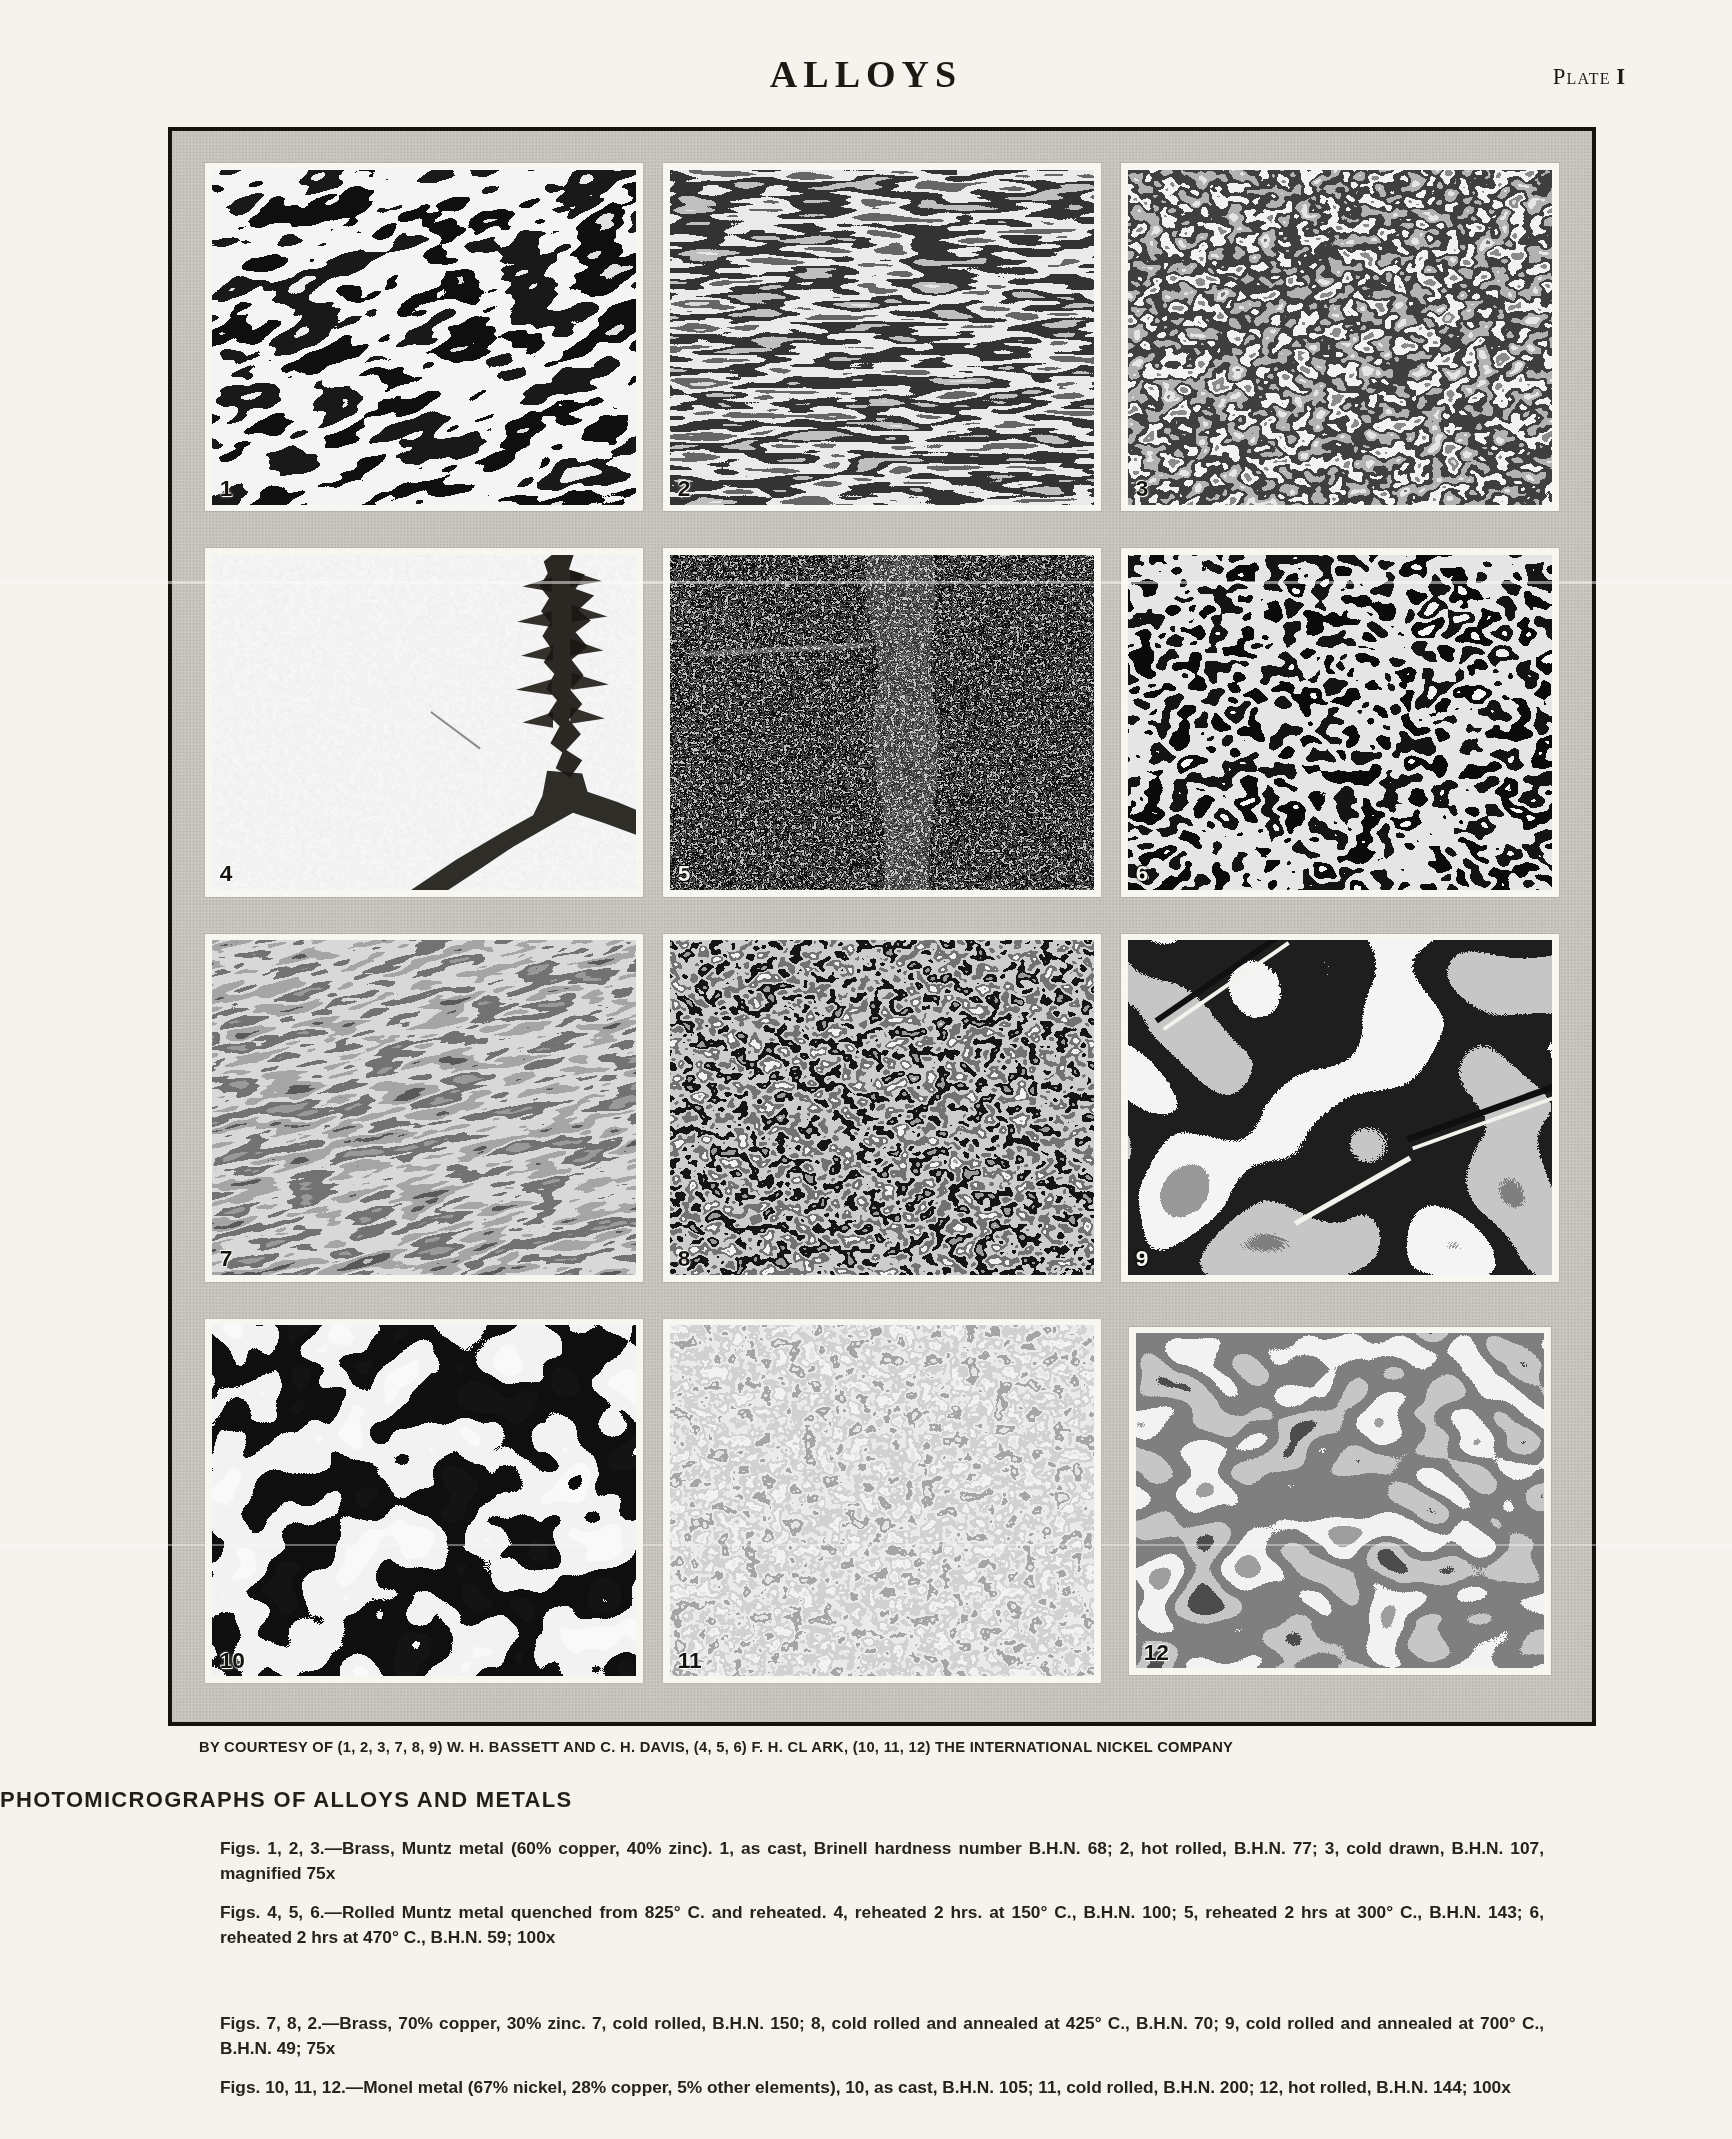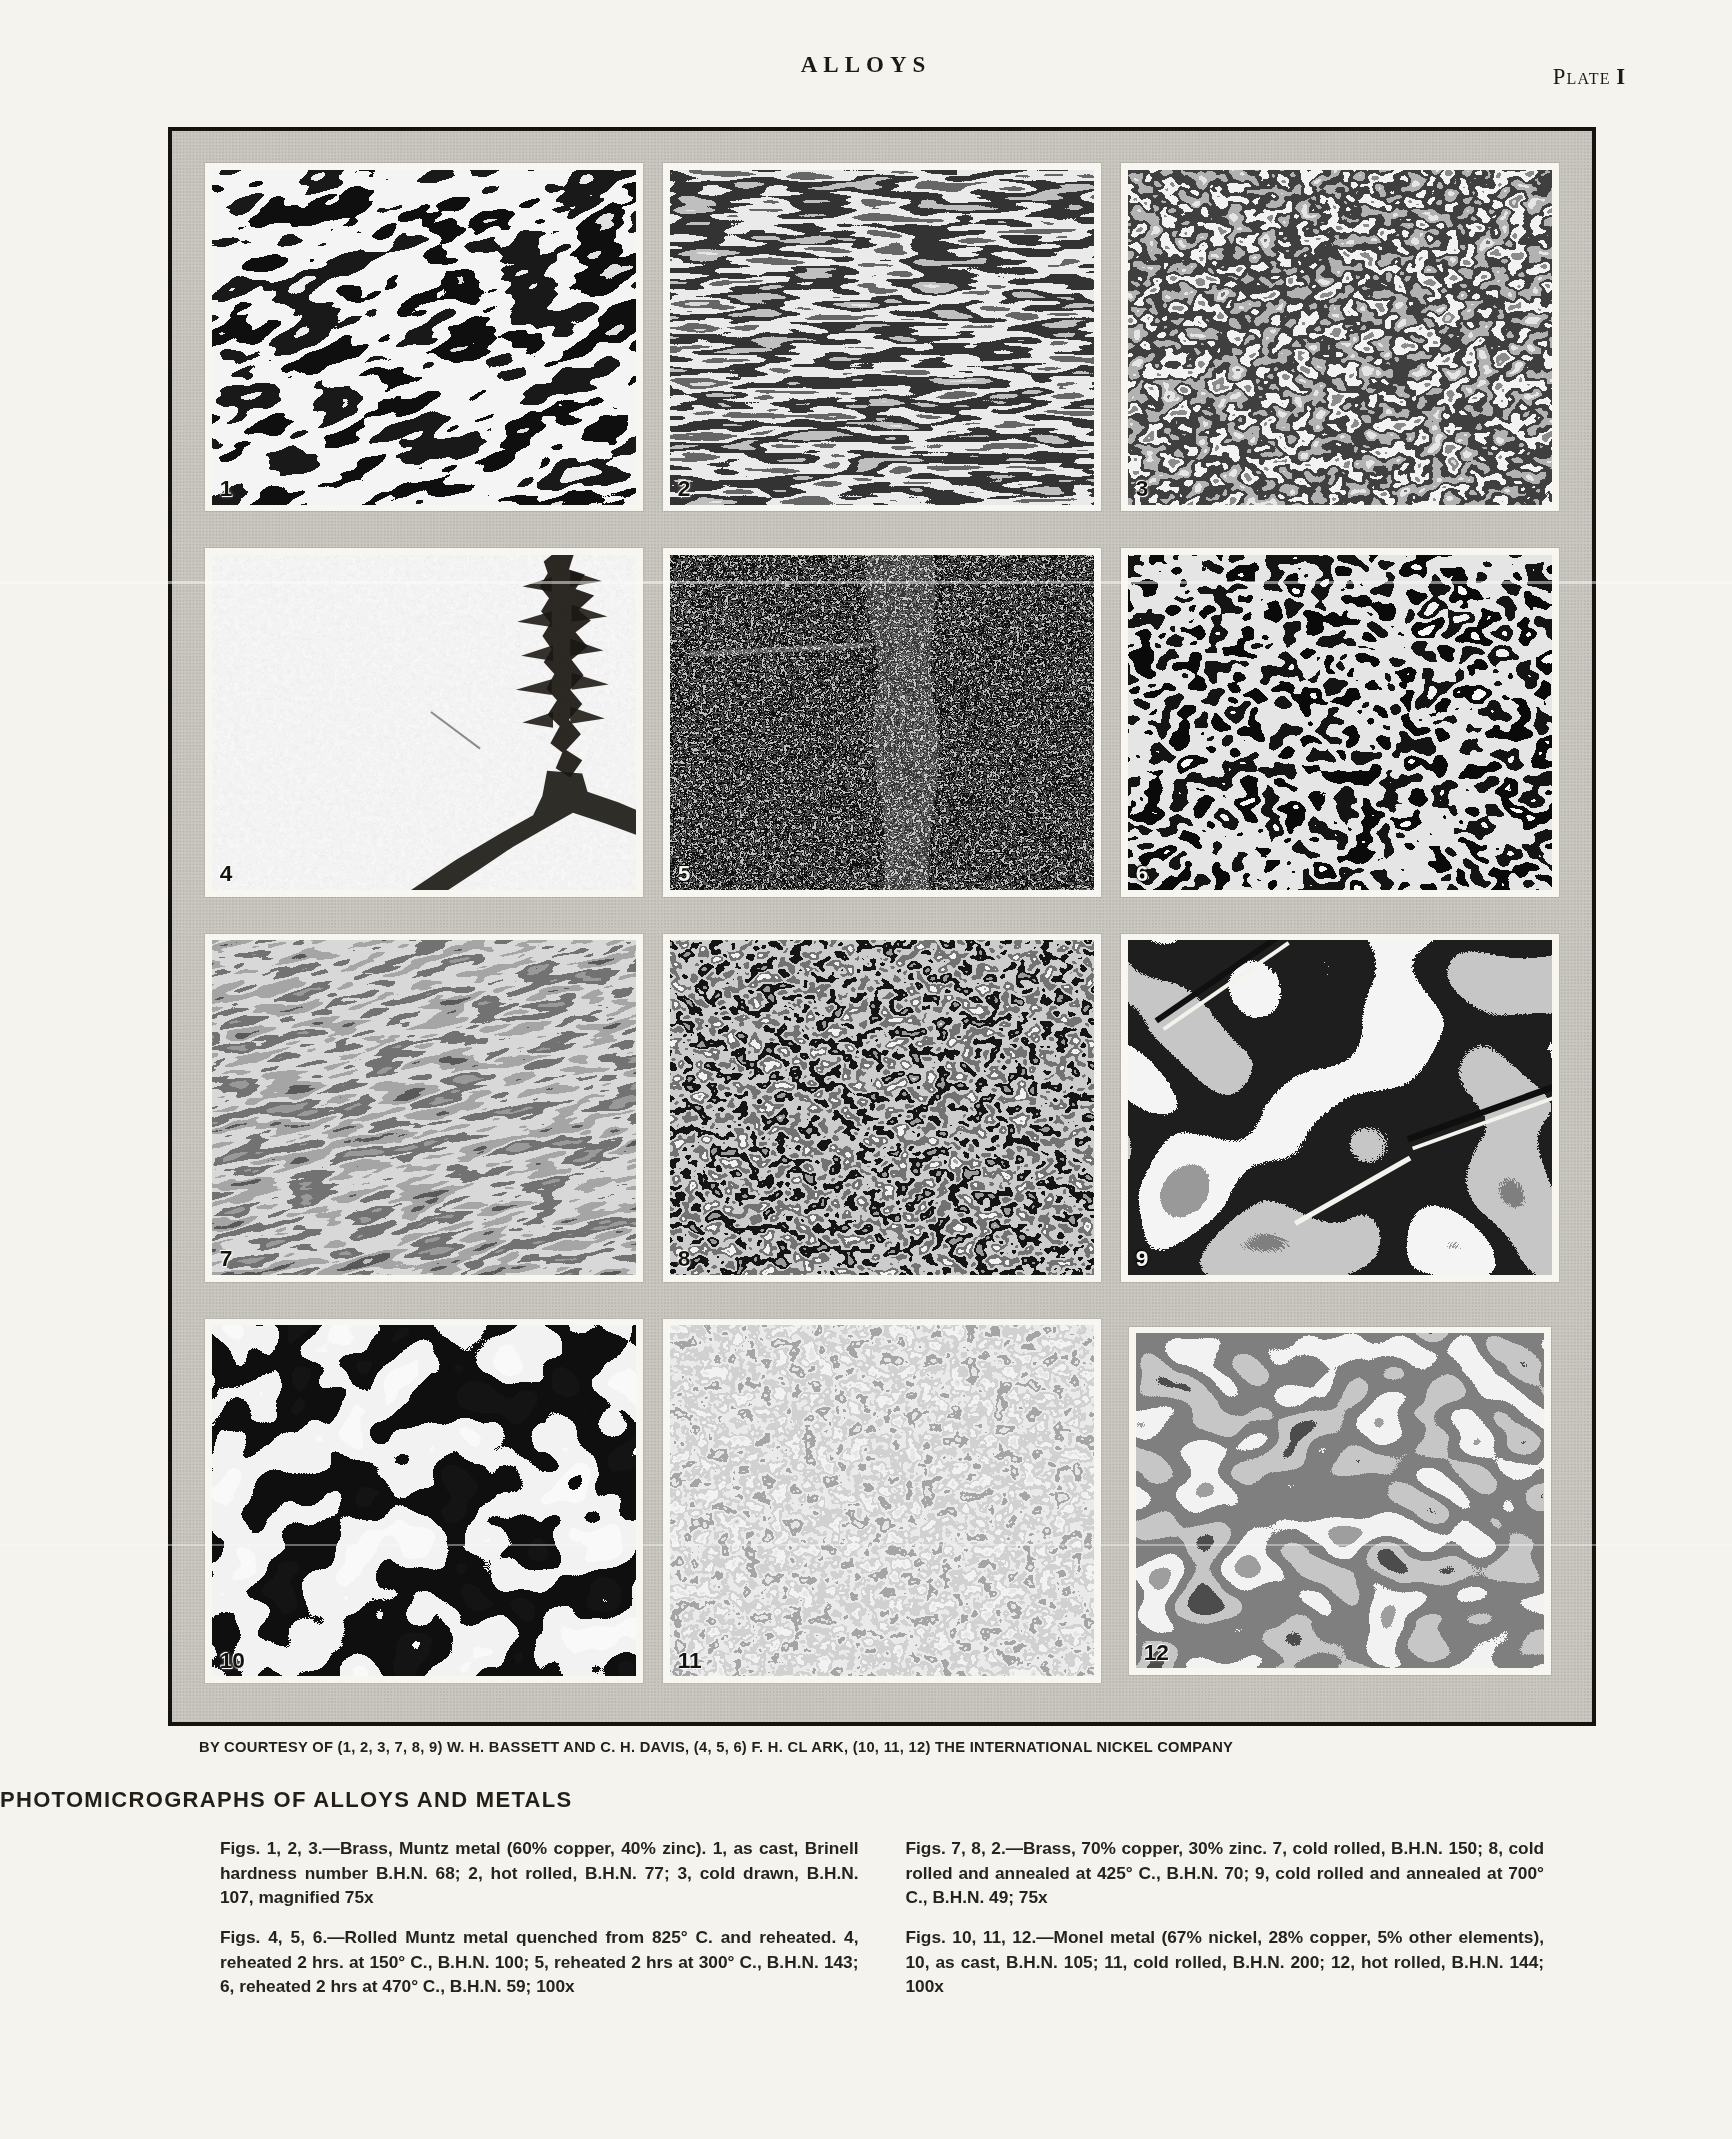--- a/index.html
+++ b/index.html
@@ -3,21 +3,21 @@
 <meta charset="utf-8">
 <style>
   html,body{margin:0;padding:0;}
   body{
     position:relative;width:1732px;height:2140px;overflow:hidden;
     background:#f5f3ee;
     font-family:"Liberation Sans",sans-serif;color:#211e19;
   }
   .page-title{
     position:absolute;top:52px;left:0;right:0;text-align:center;
-    font-family:"Liberation Serif",serif;font-size:23px;font-weight:600;
+    font-family:"Liberation Serif",serif;font-size:38px;font-weight:600;
     letter-spacing:6px;color:#1d1a15;
   }
   .plate-label{
     position:absolute;top:64px;right:107px;
     font-family:"Liberation Serif",serif;color:#1d1a15;
   }
   .plate-label .word{font-variant:small-caps;font-size:22.7px;letter-spacing:1.3px;}
   .plate-label .numeral{font-size:22.7px;font-weight:700;margin-left:5.3px;}
   .plate{
     position:absolute;left:168px;top:127px;width:1428px;height:1599px;
@@ -54,21 +54,21 @@
     position:absolute;left:199px;top:1738px;width:1372px;
     font:700 14.7px/1.25 "Liberation Sans",sans-serif;
     letter-spacing:0.3px;color:#24211b;white-space:nowrap;
   }
   .cap-heading{
     position:absolute;top:1787px;left:0;right:0;text-align:left;
     font:700 22px "Liberation Sans",sans-serif;letter-spacing:1.3px;color:#221f19;
   }
   .captions{
     position:absolute;left:220px;top:1836px;width:1324px;
-    display:flex;gap:47px;
+    display:flex;gap:47px;flex-direction:column;
   }
   .cap-col{flex:1;}
   .cap-col p{
     font:700 17.3px/1.43 "Liberation Sans",sans-serif;
     text-align:justify;margin:0 0 14.7px 0;color:#26231c;
   }
   .scan-line{position:absolute;left:0;right:0;pointer-events:none;z-index:6;}
   #scanline-1{top:581px;height:2.7px;background:rgba(252,251,248,.5);}
   #scanline-2{top:1544px;height:2px;background:rgba(252,251,248,.4);}
 </style>

